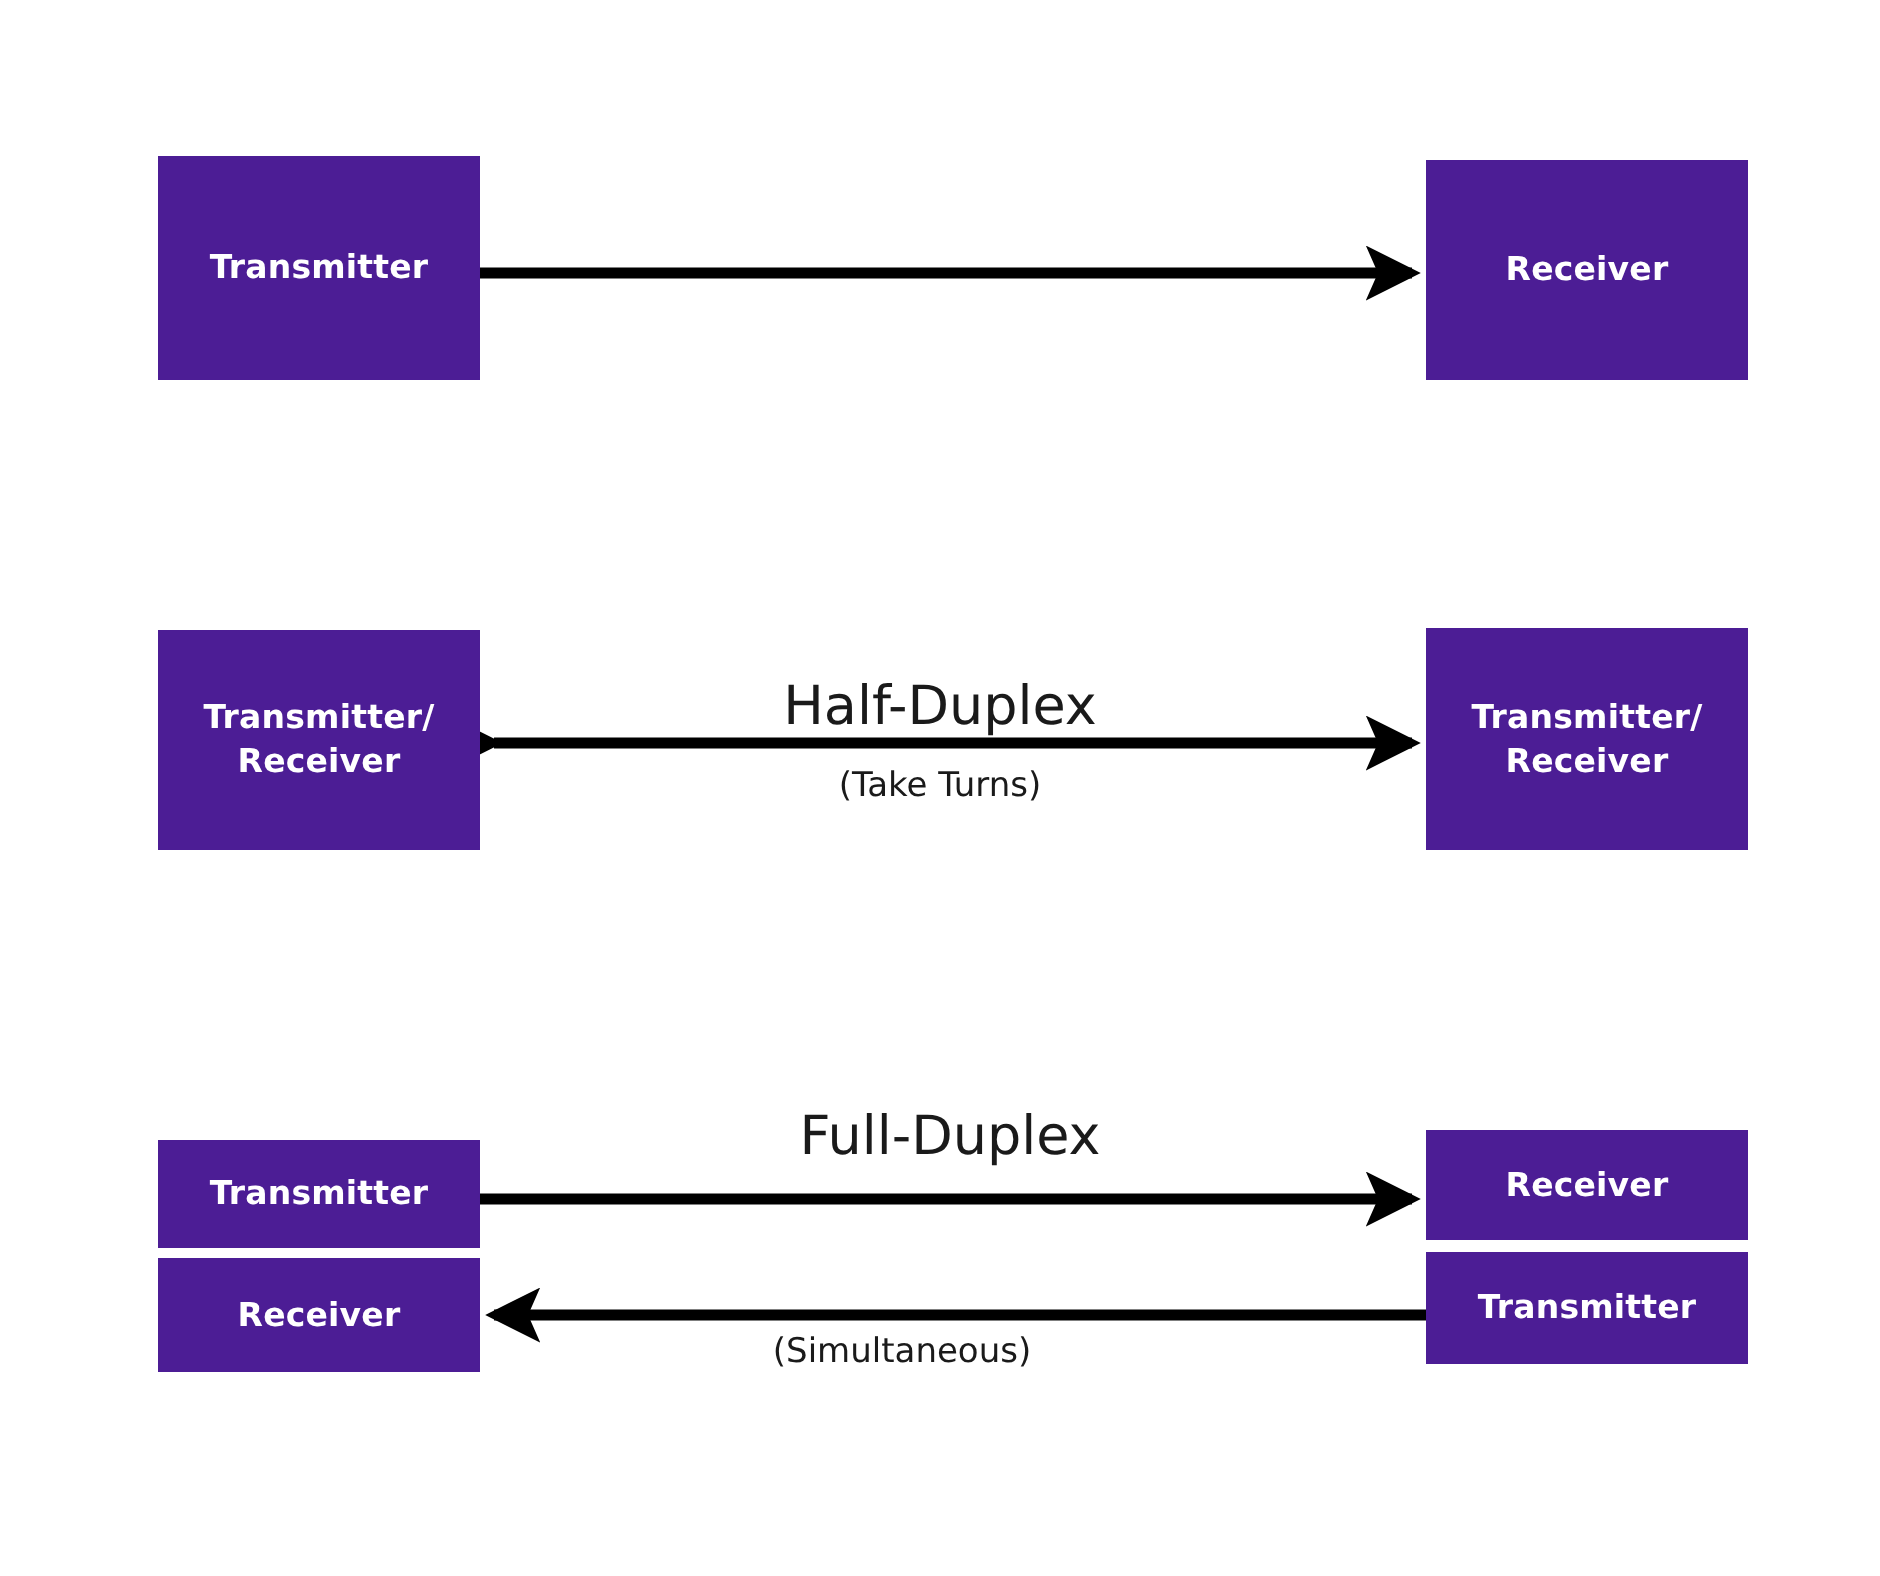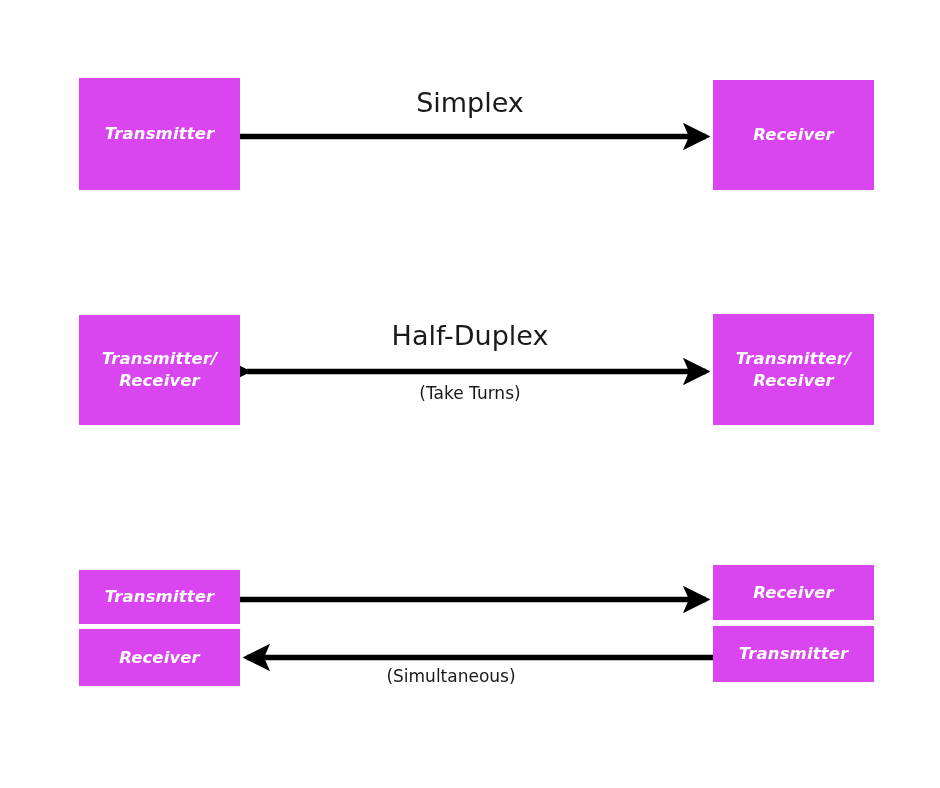--- a/index.html
+++ b/index.html
@@ -17,34 +17,33 @@
   #canvas {
     position: relative;
     width: 940px;
     height: 788px;
     background: #ffffff;
   }
 
   
   .node {
     position: absolute;
-    background: #d946ef;
+    background: #4c1d95;
     color: #ffffff;
     font-weight: bold;
     font-size: 16.5px;
     line-height: 1.32;
     letter-spacing: 0.1px;
     display: flex;
     align-items: center;
     justify-content: center;
     text-align: center;
     box-sizing: border-box;
     padding: 0 6px;
     white-space: pre-line;
-    font-style: italic;
   }
 
   
   .mode-title {
     position: absolute;
     color: #1a1a1a;
     font-size: 27px;
     font-weight: 400;
     text-align: center;
     white-space: nowrap;
@@ -89,38 +88,38 @@
 
     <line x1="247" y1="371.5" x2="706" y2="371.5" stroke="#000000" stroke-width="5.5" marker-end="url(#head-r)" marker-start="url(#head-l)"></line>
 
     <line x1="240" y1="599.5" x2="706" y2="599.5" stroke="#000000" stroke-width="5.5" marker-end="url(#head-r)"></line>
 
     <line x1="713" y1="657.5" x2="247" y2="657.5" stroke="#000000" stroke-width="5.5" marker-end="url(#head-l)"></line>
   </svg>
 
   <div class="node" style="left:79px; top:78px; width:161px; height:112px;">Transmitter</div>
 
-  <div class="mode-title" style="left:470px; top:87px;">Simplex</div>
 
   <div class="node" style="left:713px; top:80px; width:161px; height:110px;">Receiver</div>
 
   <div class="node" style="left:79px; top:315px; width:161px; height:110px;">Transmitter/
 Receiver</div>
 
-  <div class="mode-title" style="left:470px; top:320px;">Half-Duplex</div>
+  <div class="mode-title" style="left:470px; top:338px;">Half-Duplex</div>
 
   <div class="mode-sub" style="left:470px; top:383px;">(Take Turns)</div>
 
   <div class="node" style="left:713px; top:314px; width:161px; height:111px;">Transmitter/
 Receiver</div>
 
   <div class="node" style="left:79px; top:570px; width:161px; height:54px;">Transmitter</div>
 
   <div class="node" style="left:79px; top:629px; width:161px; height:57px;">Receiver</div>
 
+  <div class="mode-title" style="left:475px; top:553px;">Full-Duplex</div>
 
   <div class="mode-sub" style="left:451px; top:666px;">(Simultaneous)</div>
 
   <div class="node" style="left:713px; top:565px; width:161px; height:55px;">Receiver</div>
 
   <div class="node" style="left:713px; top:626px; width:161px; height:56px;">Transmitter</div>
 
 </div>
 
 </body></html>

